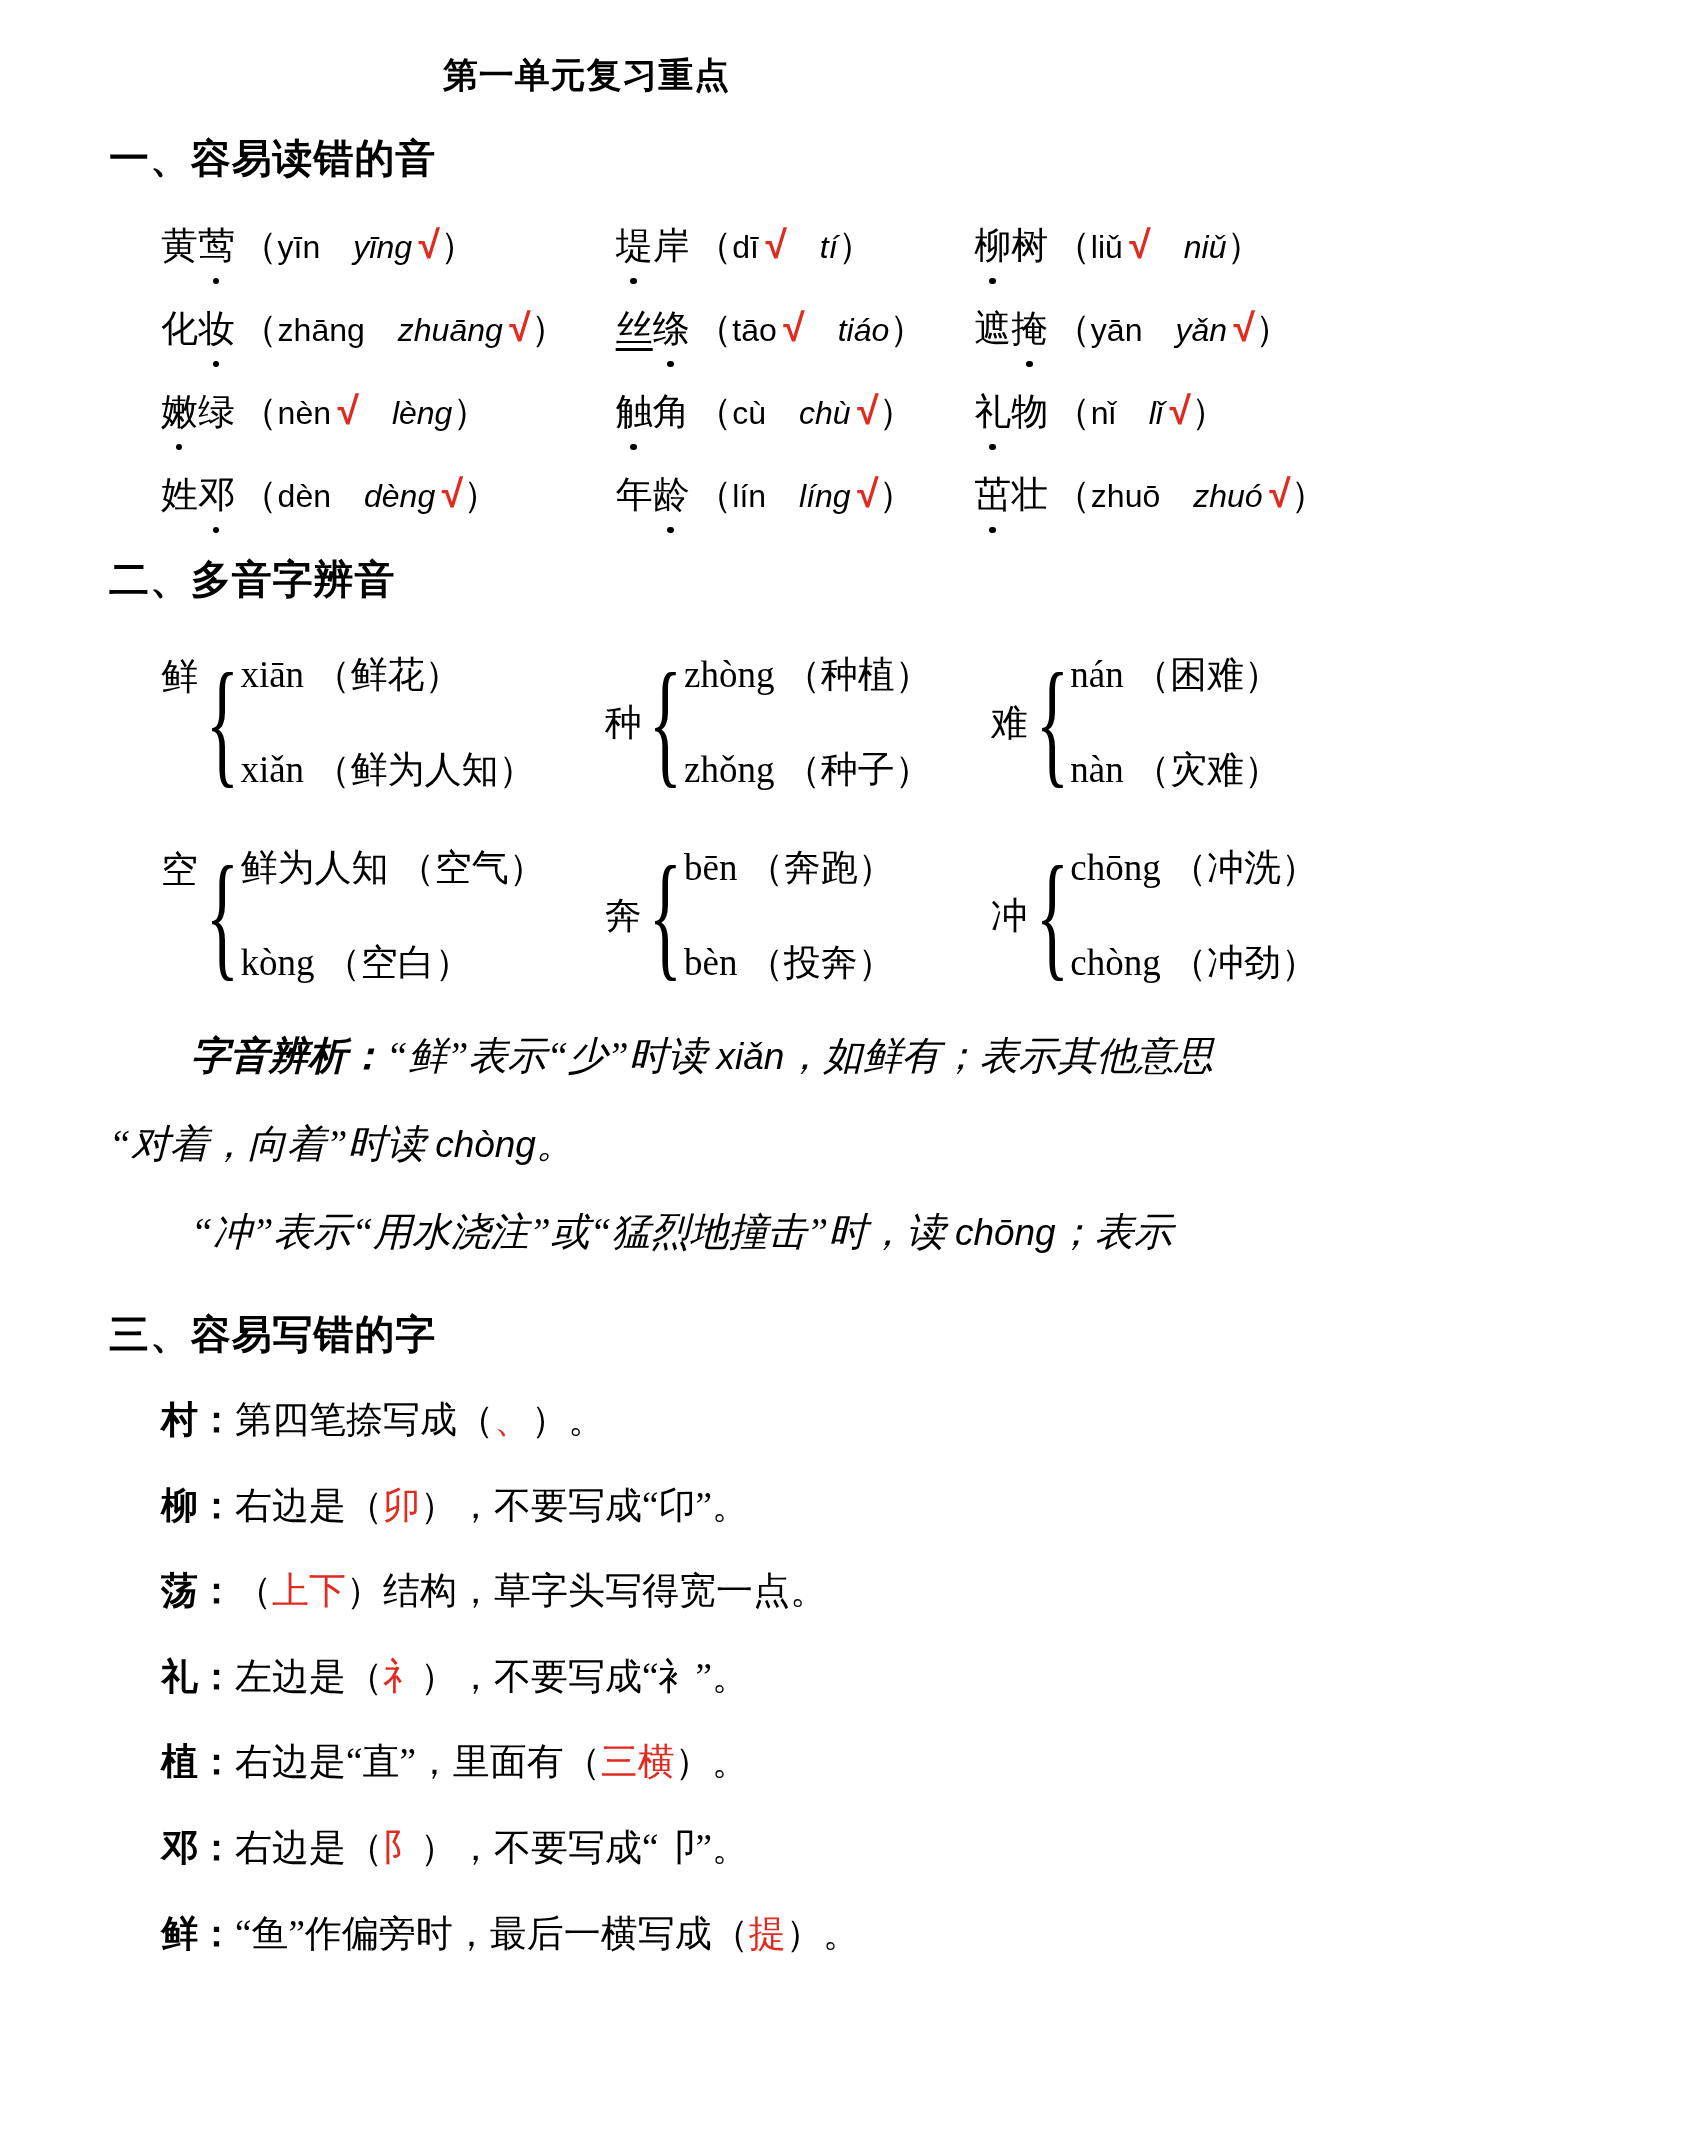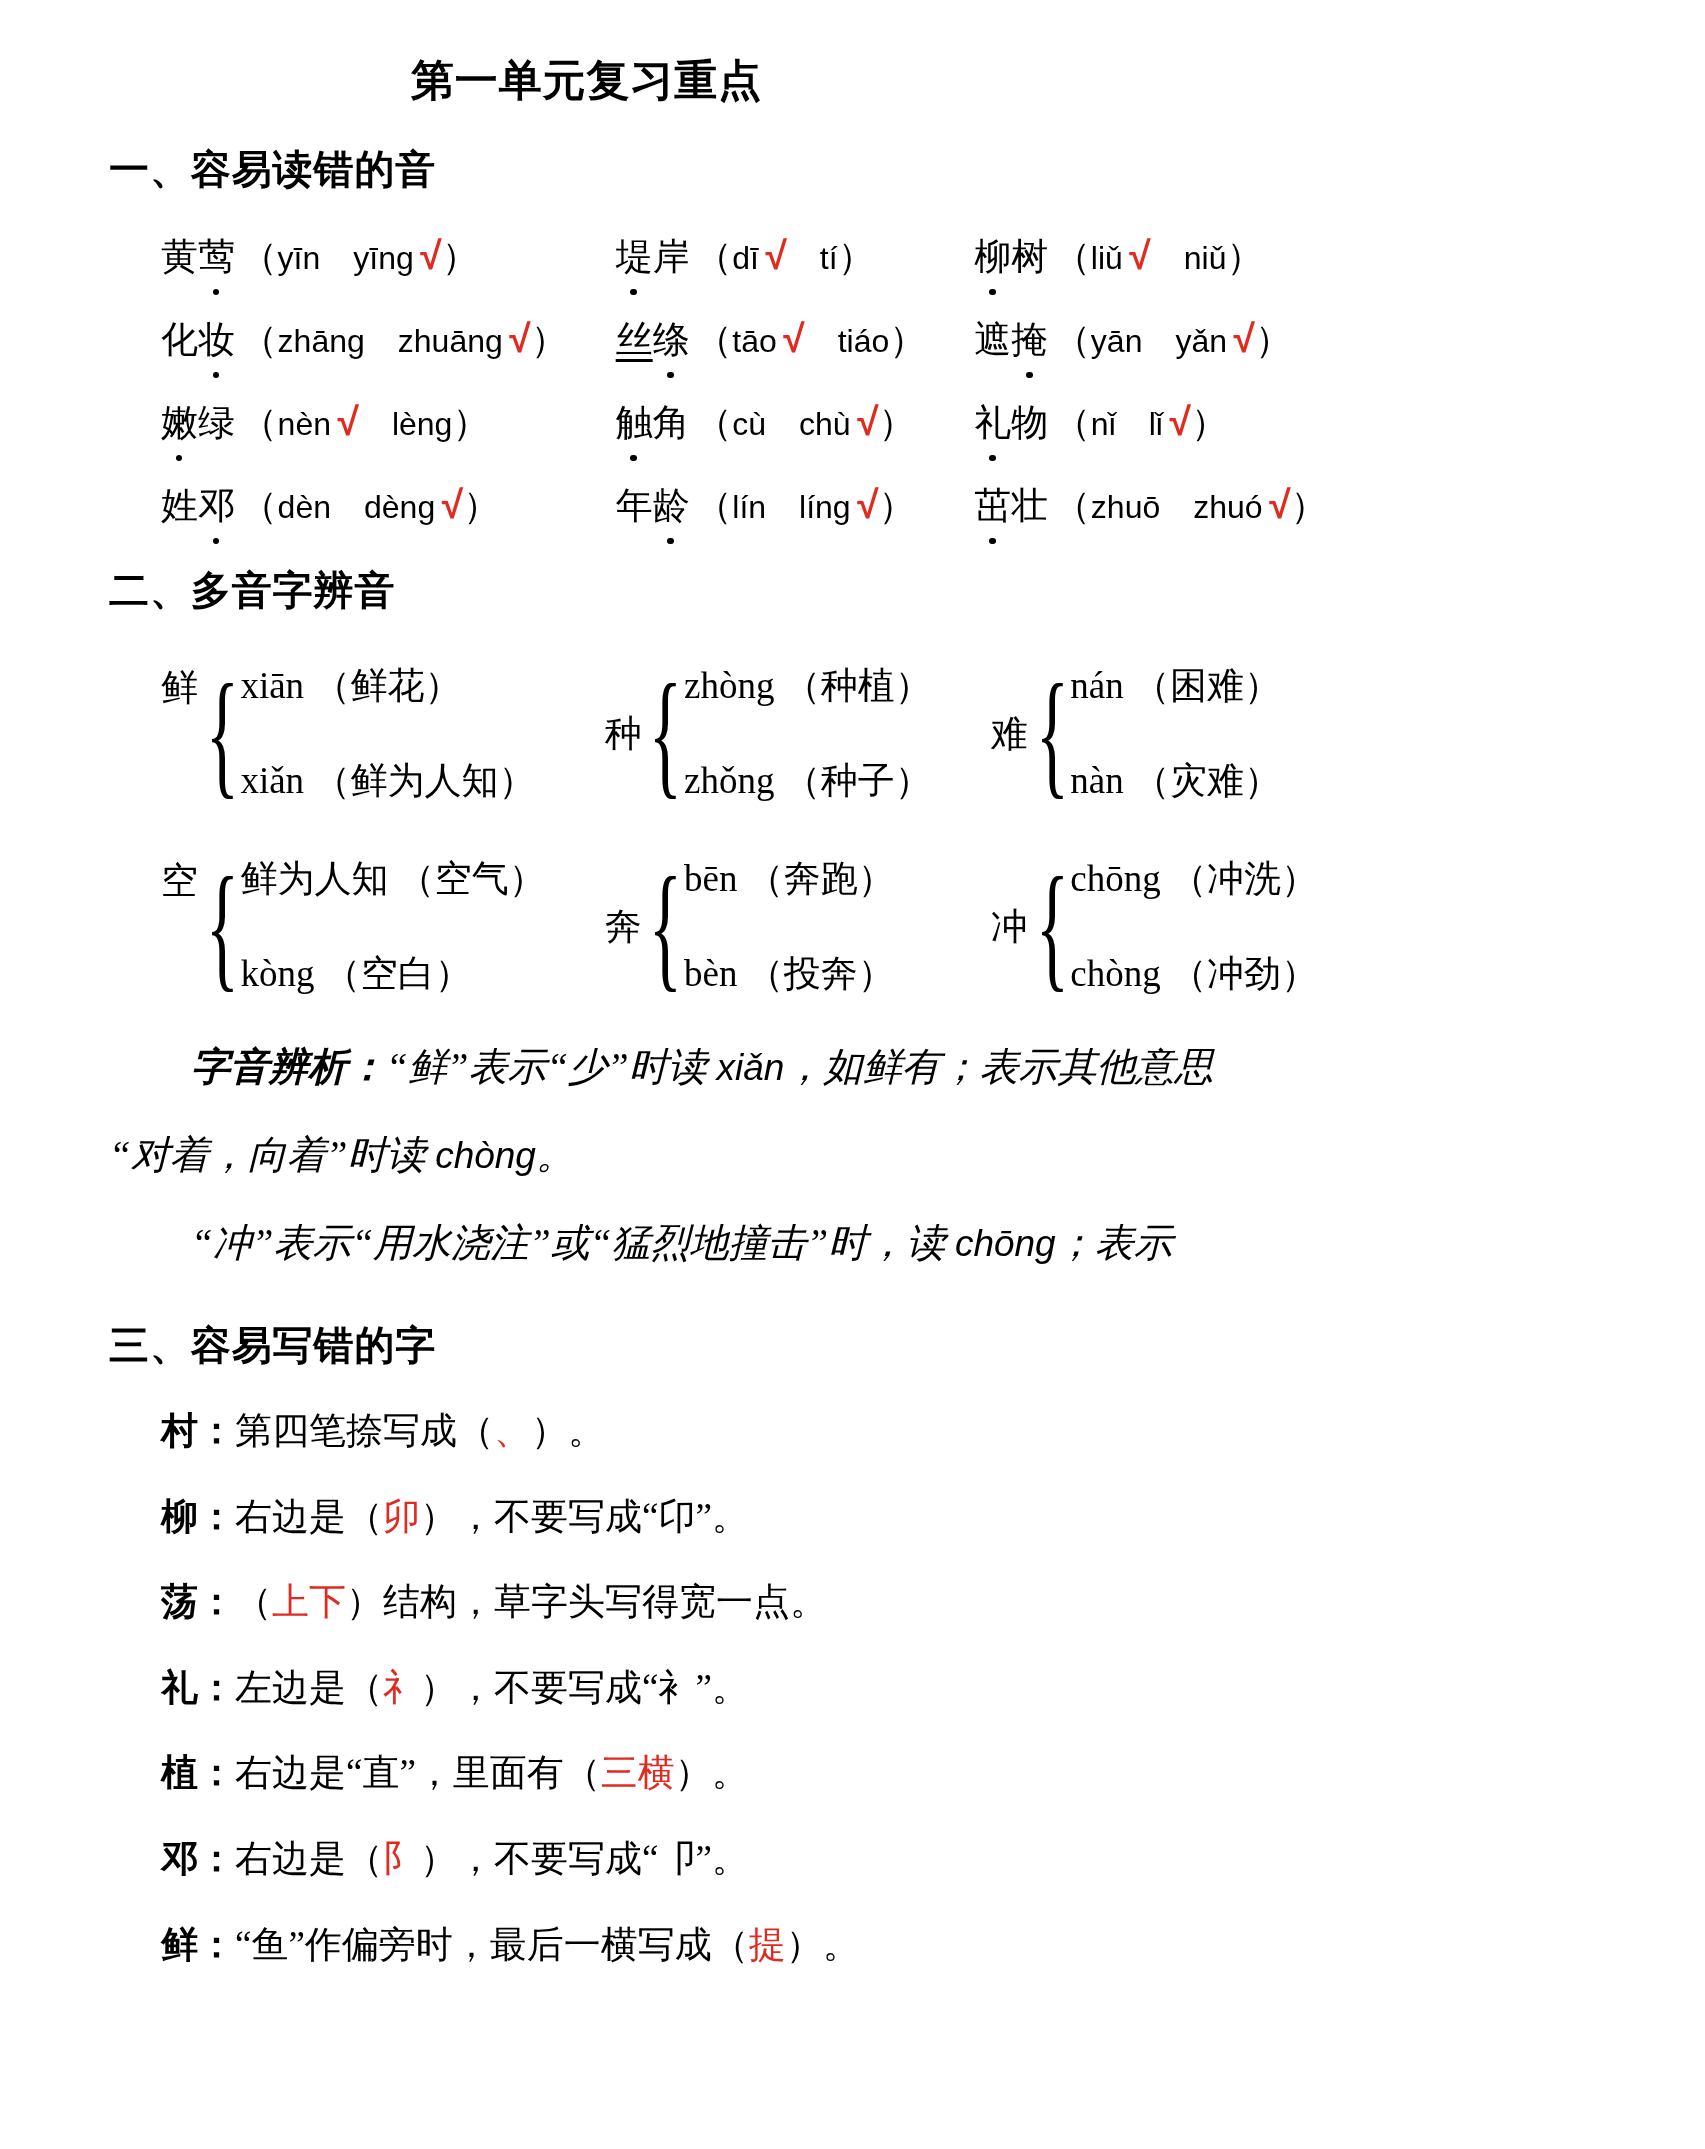--- a/index.html
+++ b/index.html
@@ -9,21 +9,21 @@
     color: #000000;
     font-family: "Liberation Serif", serif;
     overflow: hidden;
     box-sizing: border-box;
     padding: 52px 0 0 109px;
   }
   .narrow { width: 955px; }
   .title {
     font-family: Liberation Serif, serif;
     font-weight: bold;
-    font-size: 43px;
+    font-size: 35px;
     text-align: center;
     letter-spacing: 0.9px;
   }
   .sec-head {
     font-family: Liberation Mono, monospace;
     font-weight: bold;
     font-size: 40px;
     margin-top: 32px;
     letter-spacing: 0.9px;
   }
@@ -46,21 +46,21 @@
     width: 6.5px; height: 6.5px;
     margin-left: -3.7px;
     border-radius: 50%;
     background: #000;
   }
   .underline { text-decoration: underline; text-underline-offset: 6.5px; }
   .py {
     font-family: "Liberation Sans", sans-serif;
     font-size: 32px;
   }
-  .py2 { margin-left: 33px; }
+  .py2 { margin-left: 33px; font-style: italic; }
   .check {
     color: #e02b20;
     font-family: "Liberation Sans", sans-serif;
     font-weight: bold;
     font-size: 39px;
     margin-left: 6.5px;
   }
   .check:empty { margin-left: 0; }
   
   .poly-grid {

